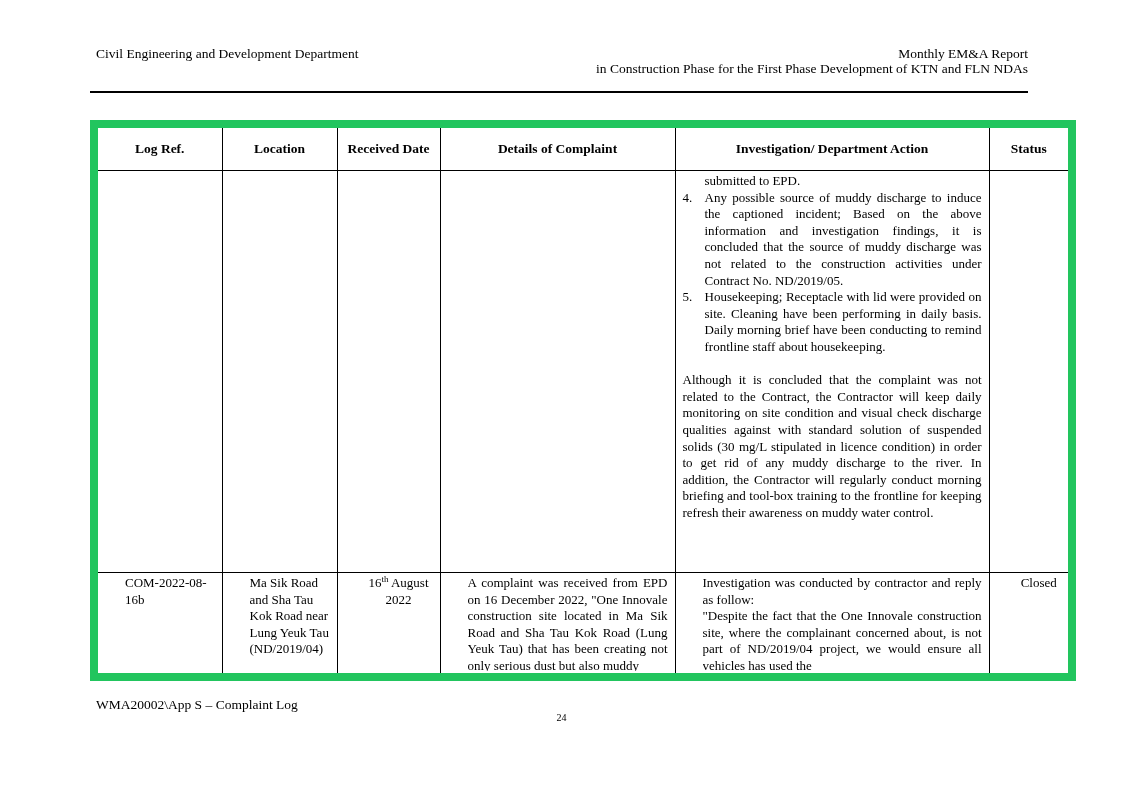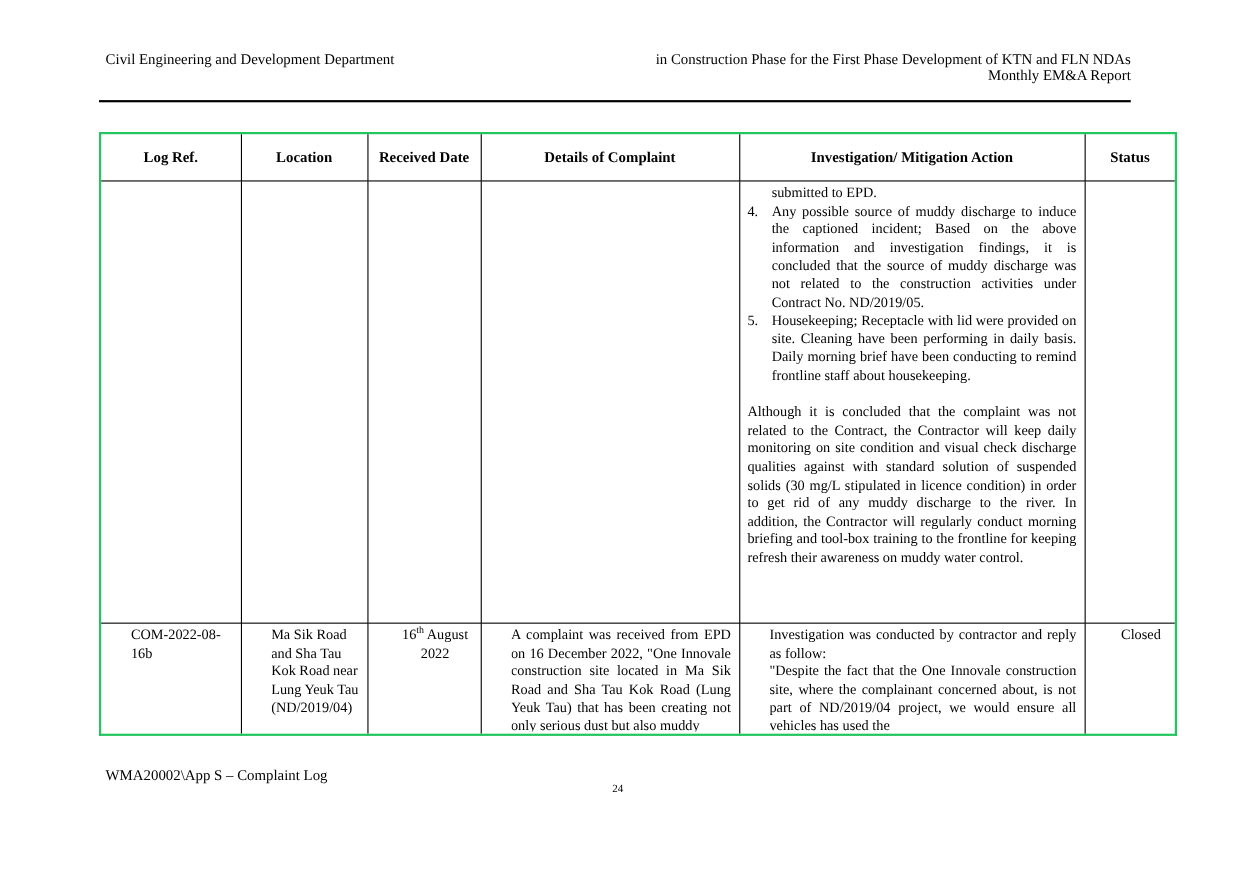--- a/index.html
+++ b/index.html
@@ -25,21 +25,21 @@
     position: absolute; left: 90px; top: 91px;
     width: 938px; height: 2px; background: #000;
   }
 
   
   table.complaint-table {
     position: absolute; left: 90px; top: 120px;
     width: 978px;
     border-collapse: collapse;
     table-layout: fixed;
-    border: 2px solid #22c55e;
+    border: 8px solid #22c55e;
     font-size: 13px; line-height: 16.6px;
   }
   .complaint-table th, .complaint-table td {
     border: 1px solid #000;
     padding: 2px 7px;
     vertical-align: top;
     overflow: hidden;
   }
   .complaint-table th {
     height: 38px;
@@ -69,41 +69,41 @@
   .page-num {
     position: absolute; left: 0; top: 712px;
     width: 100%; text-align: center; font-size: 10px;
   }
 </style>
 </head>
 <body>
 
 <div class="hdr-left">Civil Engineering and Development Department</div>
 <div class="hdr-right">
+  <div>Monthly EM&amp;A Report</div>
   <div>in Construction Phase for the First Phase Development of KTN and FLN NDAs</div>
-  <div>Monthly EM&amp;A Report</div>
 </div>
 <div class="hdr-rule"></div>
 
 <table class="complaint-table">
   <colgroup>
     <col style="width:128px">
       <col style="width:115px">
       <col style="width:103px">
     <col style="width:235px">
       <col style="width:314px">
       <col style="width:83px">
   </colgroup>
   <thead>
     <tr>
       <th>Log Ref.</th>
       <th>Location</th>
       <th>Received Date</th>
       <th>Details of Complaint</th>
-      <th>Investigation/ Mitigation Action</th>
+      <th>Investigation/ Department Action</th>
       <th>Status</th>
     </tr>
   </thead>
   <tbody>
 
     <tr class="row-cont">
       <td></td>
       <td></td>
       <td></td>
       <td></td>

